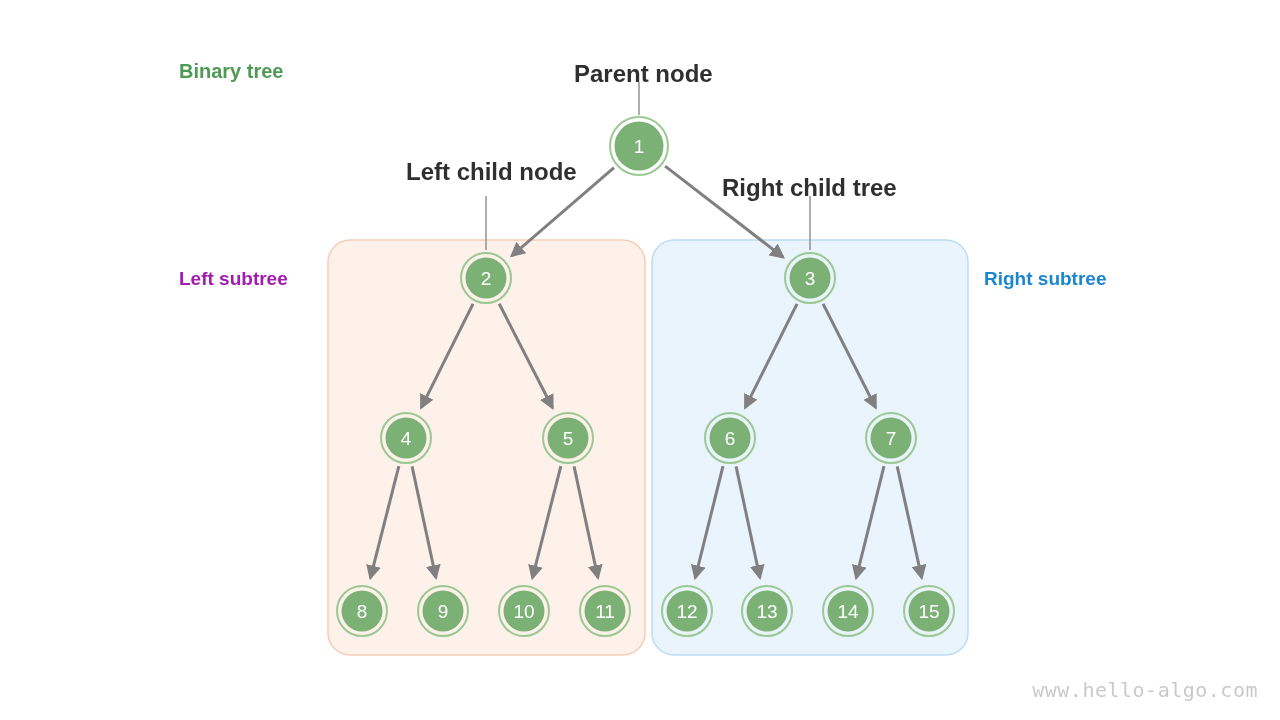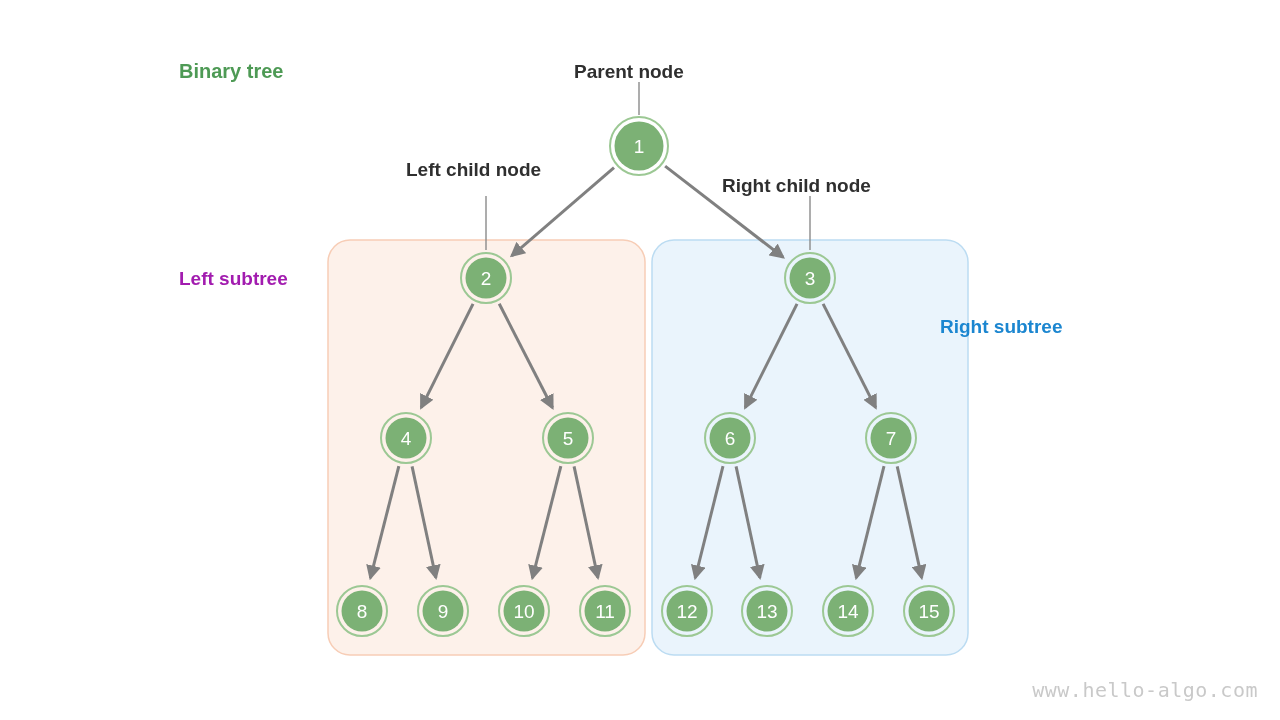--- a/index.html
+++ b/index.html
@@ -30,21 +30,21 @@
     font-weight: bold;
     white-space: nowrap;
     line-height: 1;
     text-align: center;
   }
   .label-title {
     font-size: 20px;
     color: #4e9a55;
   }
   .label-dark {
-    font-size: 19px;
+    font-size: 24px;
     color: #2f2f2f;
   }
   .label-left-subtree {
     font-size: 19px;
     color: #a21caf;
   }
   .label-right-subtree {
     font-size: 19px;
     color: #1b86d0;
   }
@@ -177,21 +177,21 @@
         </g>
       </g>
   </svg>
 
   <div class="label label-title" style="left:179px; top:61px;">Binary tree</div>
 
   <div class="label label-dark" style="left:574px; top:62px;">Parent node</div>
 
   <div class="label label-dark" style="left:406px; top:160px;">Left child node</div>
 
-  <div class="label label-dark" style="left:722px; top:176px;">Right child node</div>
+  <div class="label label-dark" style="left:722px; top:176px;">Right child tree</div>
 
   <div class="label label-left-subtree" style="left:179px; top:269px;">Left subtree</div>
 
-  <div class="label label-right-subtree" style="left:940px; top:269px;margin-top:48px;">Right subtree</div>
+  <div class="label label-right-subtree" style="left:984px; top:269px;">Right subtree</div>
 
   <div class="watermark">www.hello-algo.com</div>
 
 </div>
 
 </body></html>

